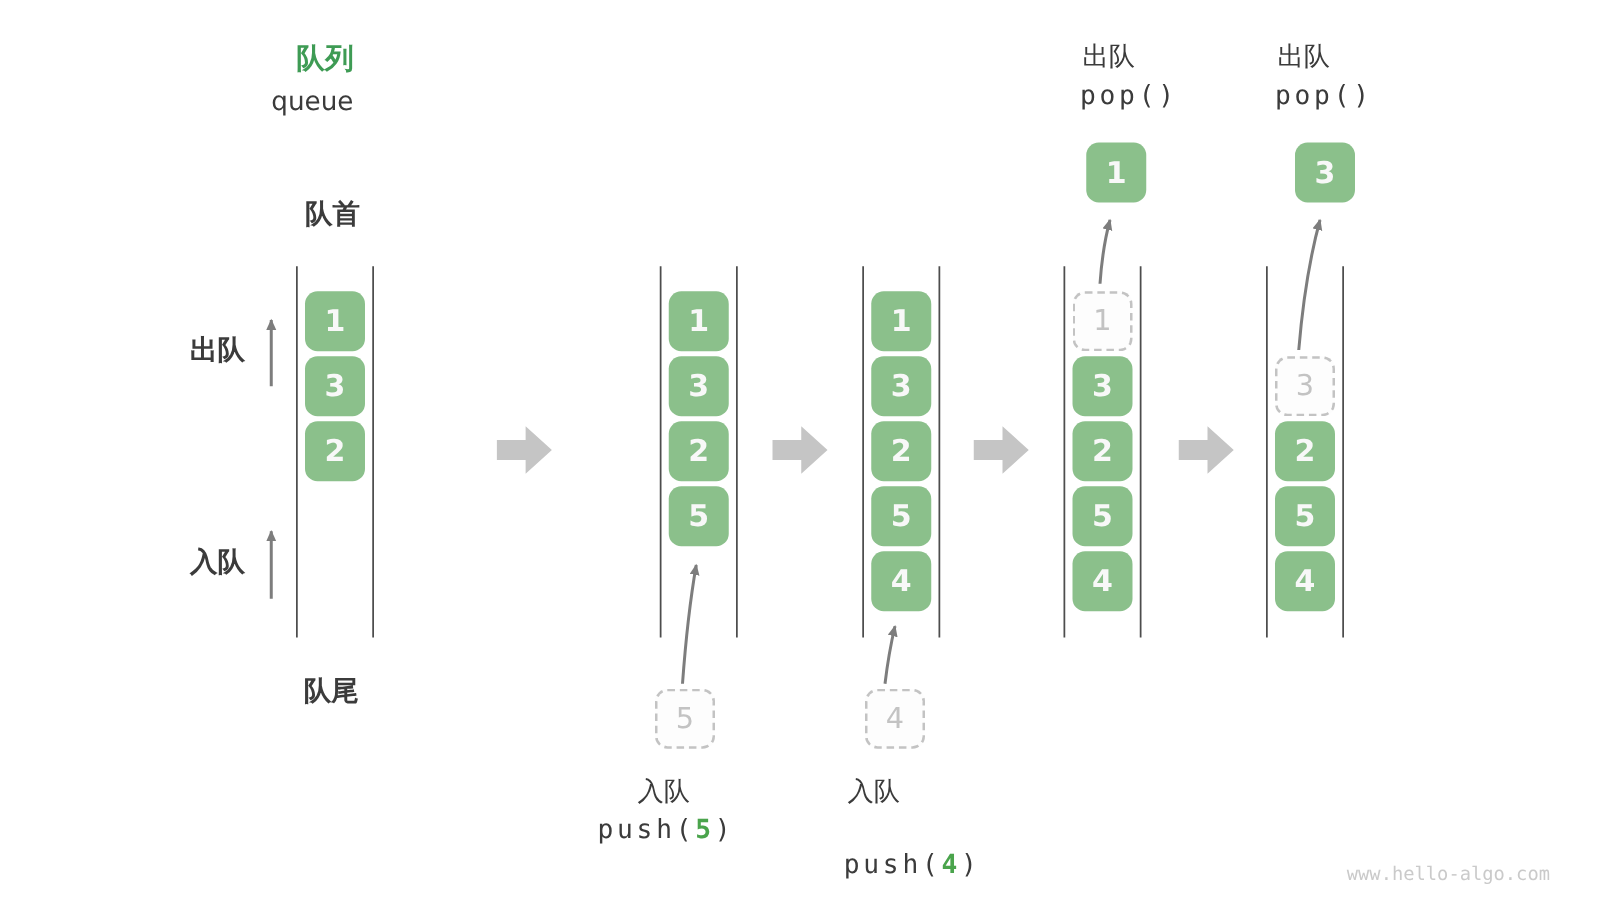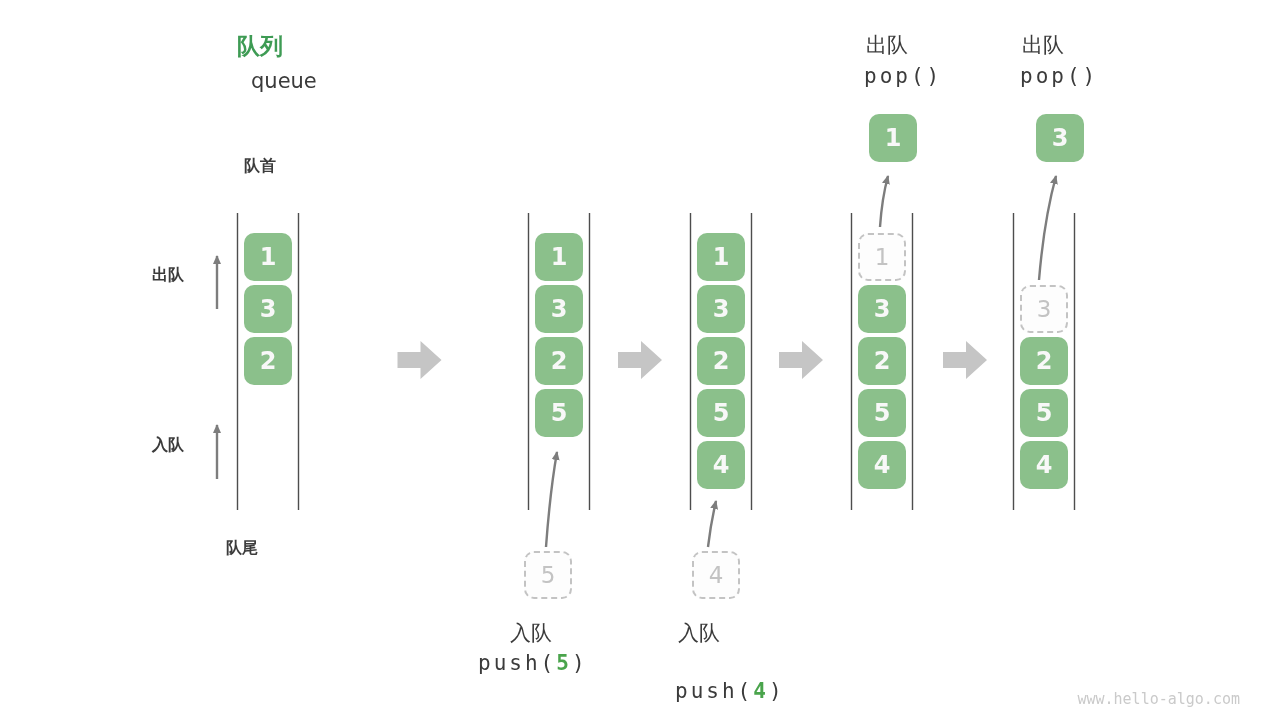--- a/index.html
+++ b/index.html
@@ -3,21 +3,21 @@
 <meta charset="utf-8">
 <style>
   html,body{margin:0;padding:0;background:#ffffff;}
   body{width:1280px;height:720px;position:relative;overflow:hidden;
        font-family:"DejaVu Sans","Liberation Sans",sans-serif;color:var(--text-dark,#3b3b3b);}
   .abs{position:absolute;}
   svg.overlay{position:absolute;left:0;top:0;width:1280px;height:720px;pointer-events:none;}
 
   .title-zh{font-size:23px;font-weight:bold;color:var(--title-green,#3E9B54);}
   .title-en{font-size:21px;color:var(--text-dark,#3b3b3b);}
-  .cn-bold{font-size:16px;font-weight:bold;color:var(--text-dark,#3b3b3b);}
+  .cn-bold{font-size:22px;font-weight:bold;color:var(--text-dark,#3b3b3b);}
   .cn{font-size:21px;color:var(--text-dark,#3b3b3b);}
   .code{font-family:"DejaVu Sans Mono","Liberation Mono",monospace;font-size:21px;
         letter-spacing:3px;color:var(--text-dark,#3b3b3b);}
   .code .green-digit{color:var(--code-green,#4AA44C);font-weight:bold;}
 
   .qbox{position:absolute;width:48px;height:48px;border-radius:10px;
         background:var(--box-green,#8BC08B);color:#f8f8f8;
         font-size:24px;font-weight:bold;display:flex;align-items:center;justify-content:center;
         box-sizing:border-box;z-index:3;}
   .qbox.ghost{background:#fdfdfd;border:2px dashed var(--ghost-gray,#C3C3C3);
@@ -65,24 +65,24 @@
 
   <g>
     <path class="block-arrow" d="M397.5,352 L420.5,352 L420.5,341 L441.5,360 L420.5,379 L420.5,368 L397.5,368 Z"></path>
     <path class="block-arrow" d="M618,352 L641,352 L641,341 L662,360 L641,379 L641,368 L618,368 Z"></path>
     <path class="block-arrow" d="M779,352 L802,352 L802,341 L823,360 L802,379 L802,368 L779,368 Z"></path>
     <path class="block-arrow" d="M943,352 L966,352 L966,341 L987,360 L966,379 L966,368 L943,368 Z"></path>
   </g>
 </svg>
 
 <div class="abs title-zh" style="left:237px;top:31px">队列</div>
-<div class="abs title-en" style="left:251px;top:69px">queue</div>
+<div class="abs title-en" style="left:217px;top:69px">queue</div>
 
 <div class="abs cn-bold" style="left:244px;top:156px">队首</div>
-<div class="abs cn-bold" style="left:226px;top:538px">队尾</div>
+<div class="abs cn-bold" style="left:243px;top:538px">队尾</div>
 <div class="abs cn-bold" style="left:152px;top:265px">出队</div>
 <div class="abs cn-bold" style="left:152px;top:435px">入队</div>
 
 <div id="columns">
     <div class="qbox" style="left: 244px; top: 233px;">1</div>
     <div class="qbox" style="left: 244px; top: 285px;">3</div>
     <div class="qbox" style="left: 244px; top: 337px;">2</div>
     <div class="qbox" style="left: 535px; top: 233px;">1</div>
     <div class="qbox" style="left: 535px; top: 285px;">3</div>
     <div class="qbox" style="left: 535px; top: 337px;">2</div>

